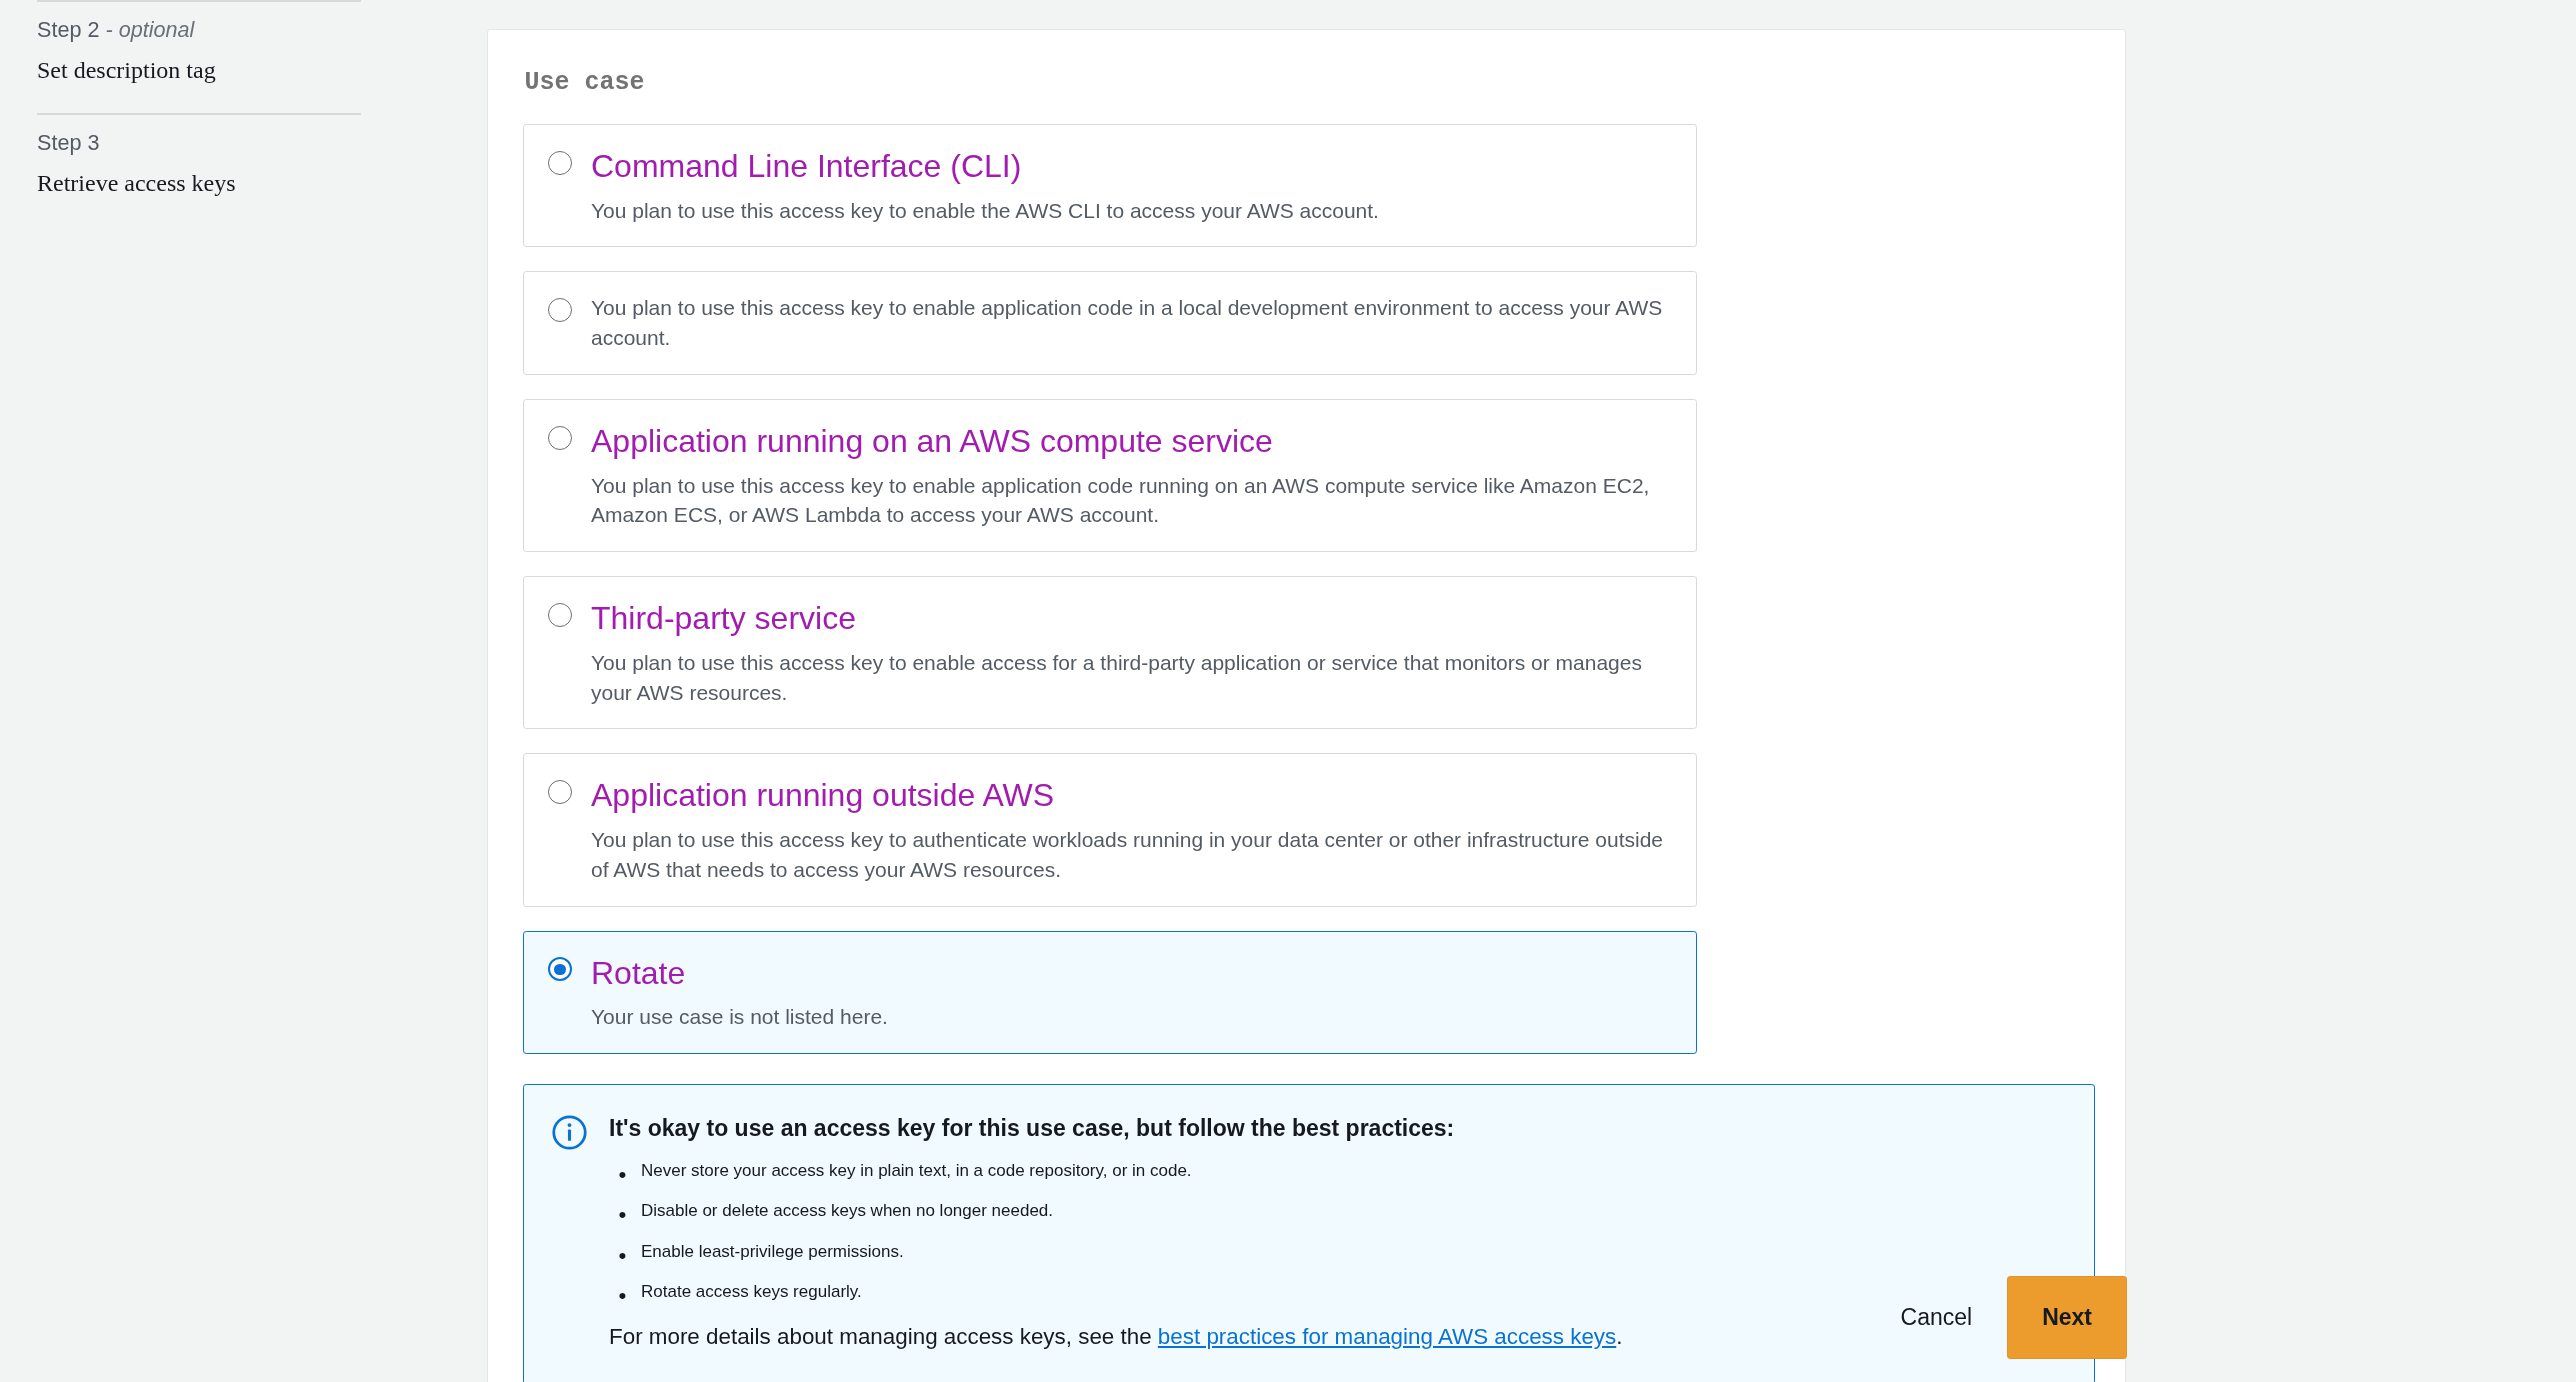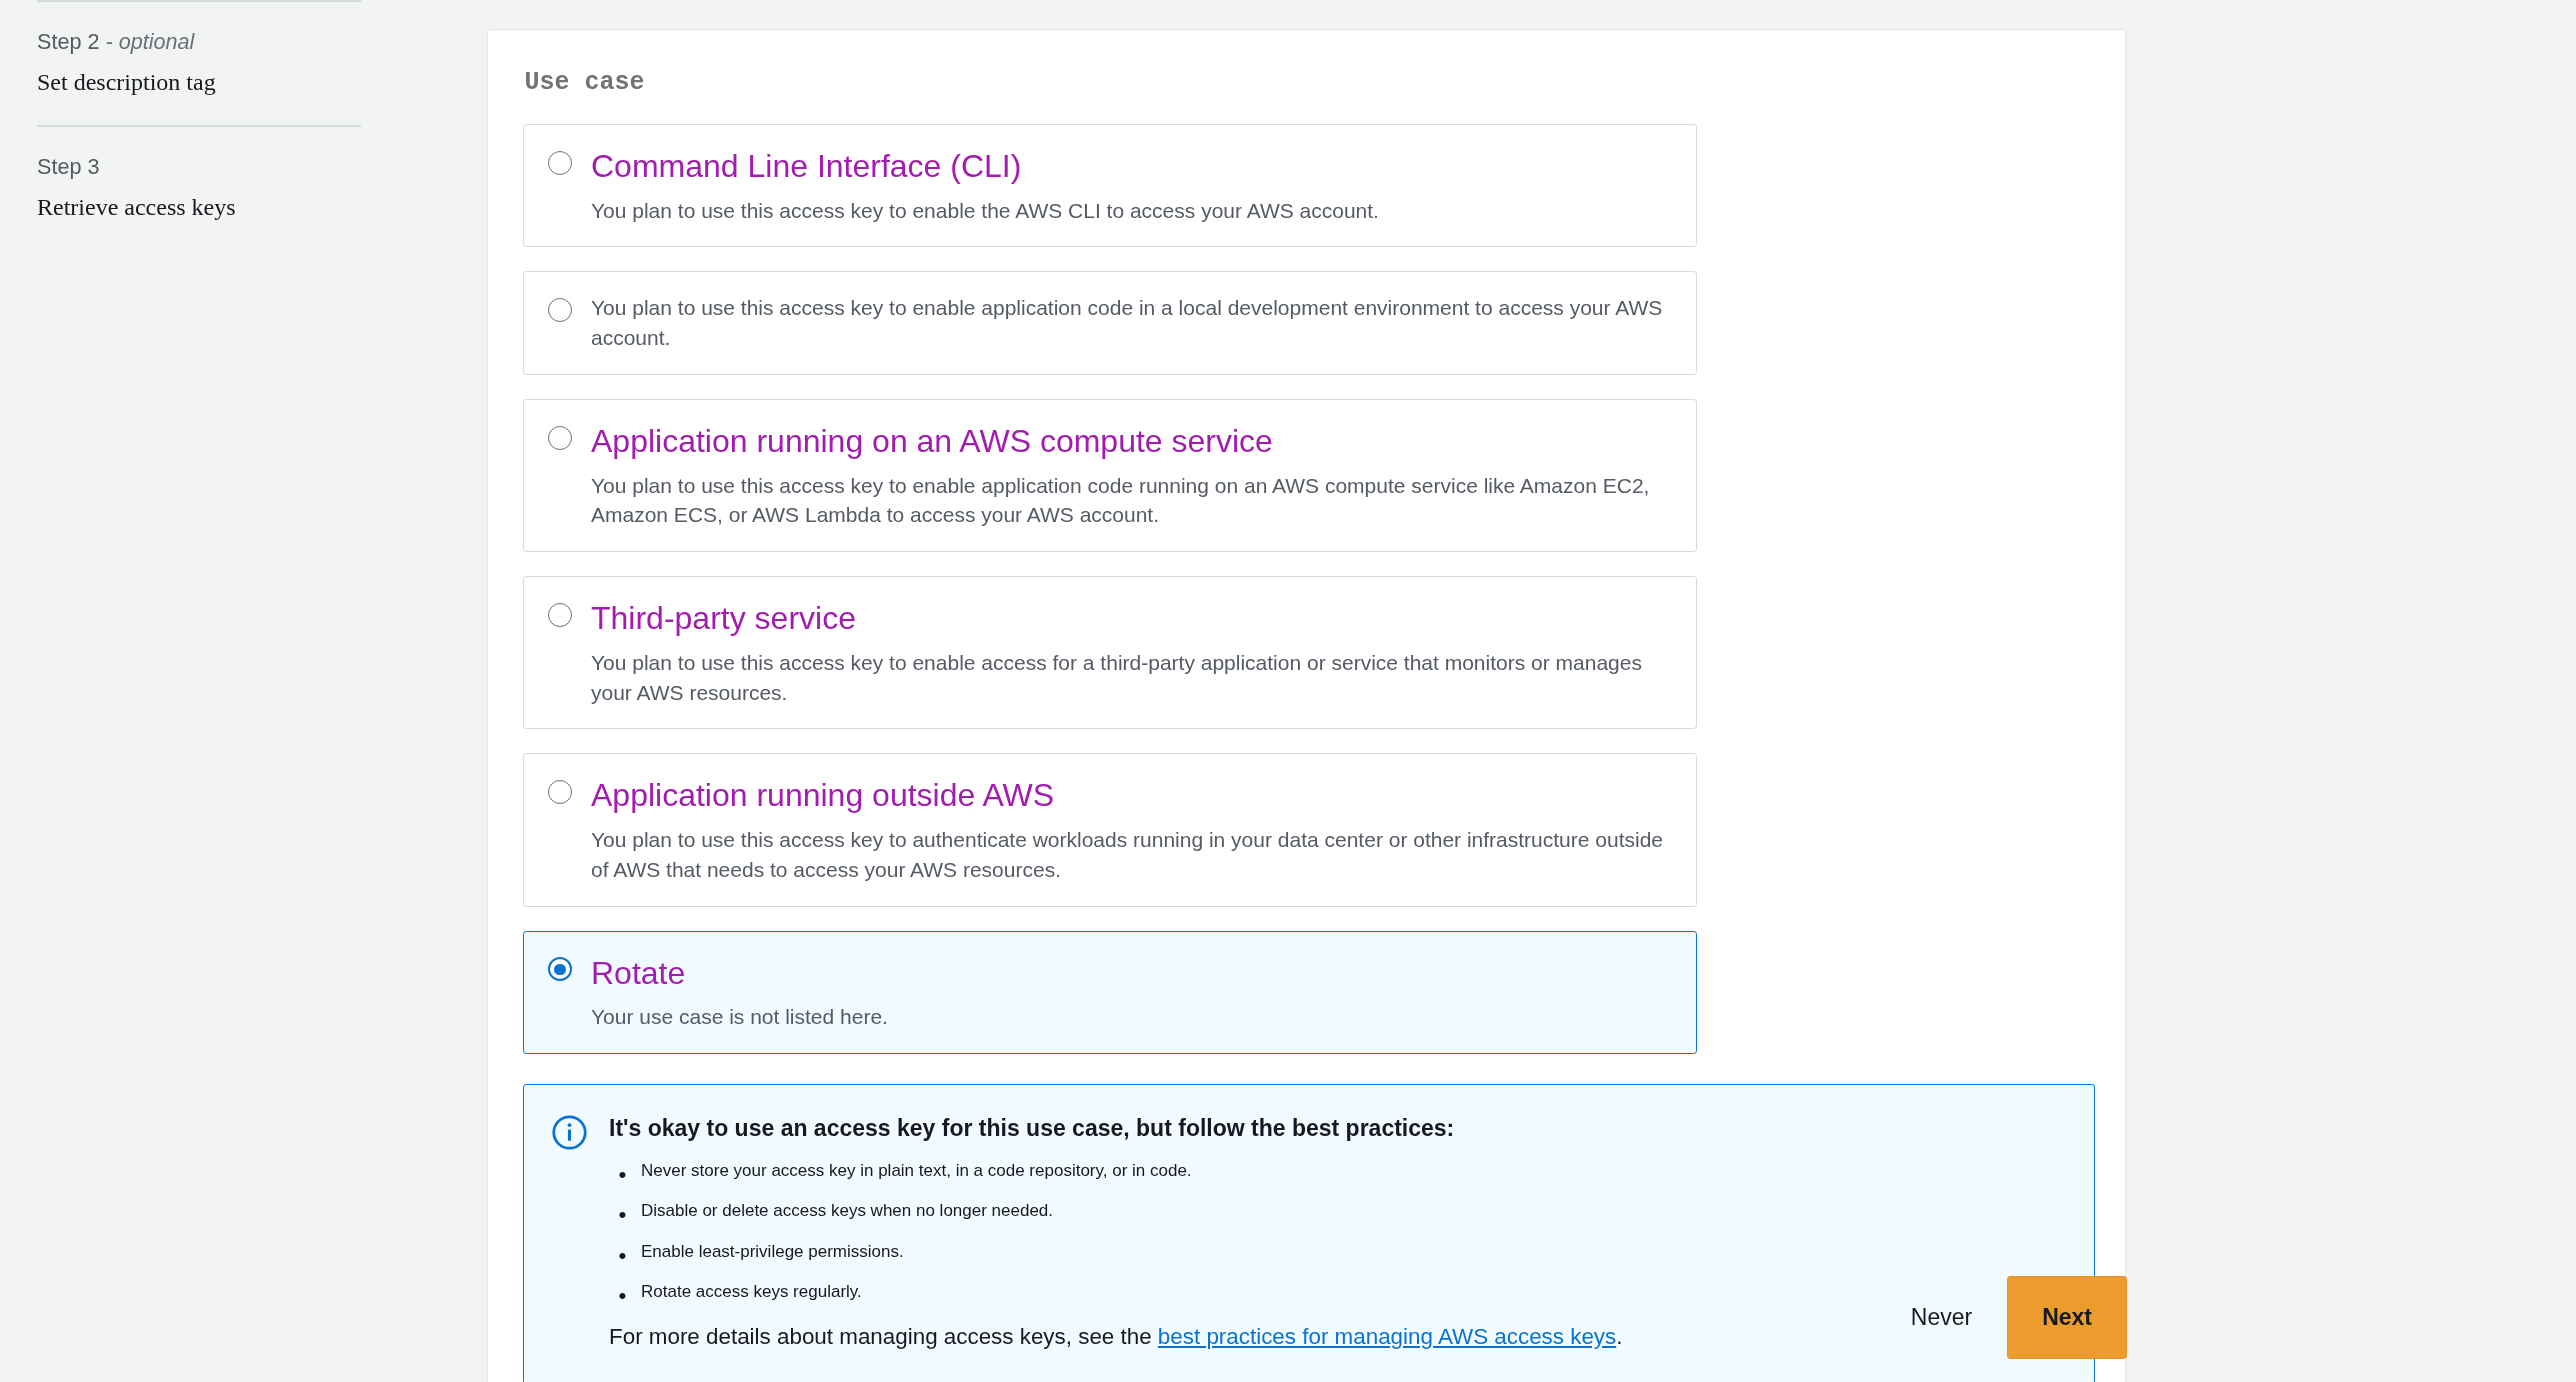--- a/index.html
+++ b/index.html
@@ -25,21 +25,21 @@
     width: 481px;
     height: 100%;
     padding: 0 37px;
   }
   .rail-divider {
     height: 1.6px;
     background: #d5dbdb;
     width: 324px;
     margin: 0;
   }
-  .step-block { padding: 25px 0 27px 0; }
+  .step-block { padding: 13px 0 27px 0; }
   .step-label {
     font-size: 21.6px;
     color: #545b64;
     line-height: 1.35;
     margin: 0 0 11.2px 0;
   }
   .step-label .opt {
     font-style: italic;
     color: #687078;
   }
@@ -307,16 +307,16 @@
       </ul>
       <p class="alert-footer">
         <span>For more details about managing access keys, see the </span><a href="#">best practices for managing AWS access keys</a><span>.</span>
       </p>
     </div>
   </div>
 
 </div>
 
 <div class="footer-actions">
-  <button class="btn-cancel">Never</button>
+  <button class="btn-cancel">Cancel</button>
   <button class="btn-next">Next</button>
 </div>
 
 
 </body></html>

